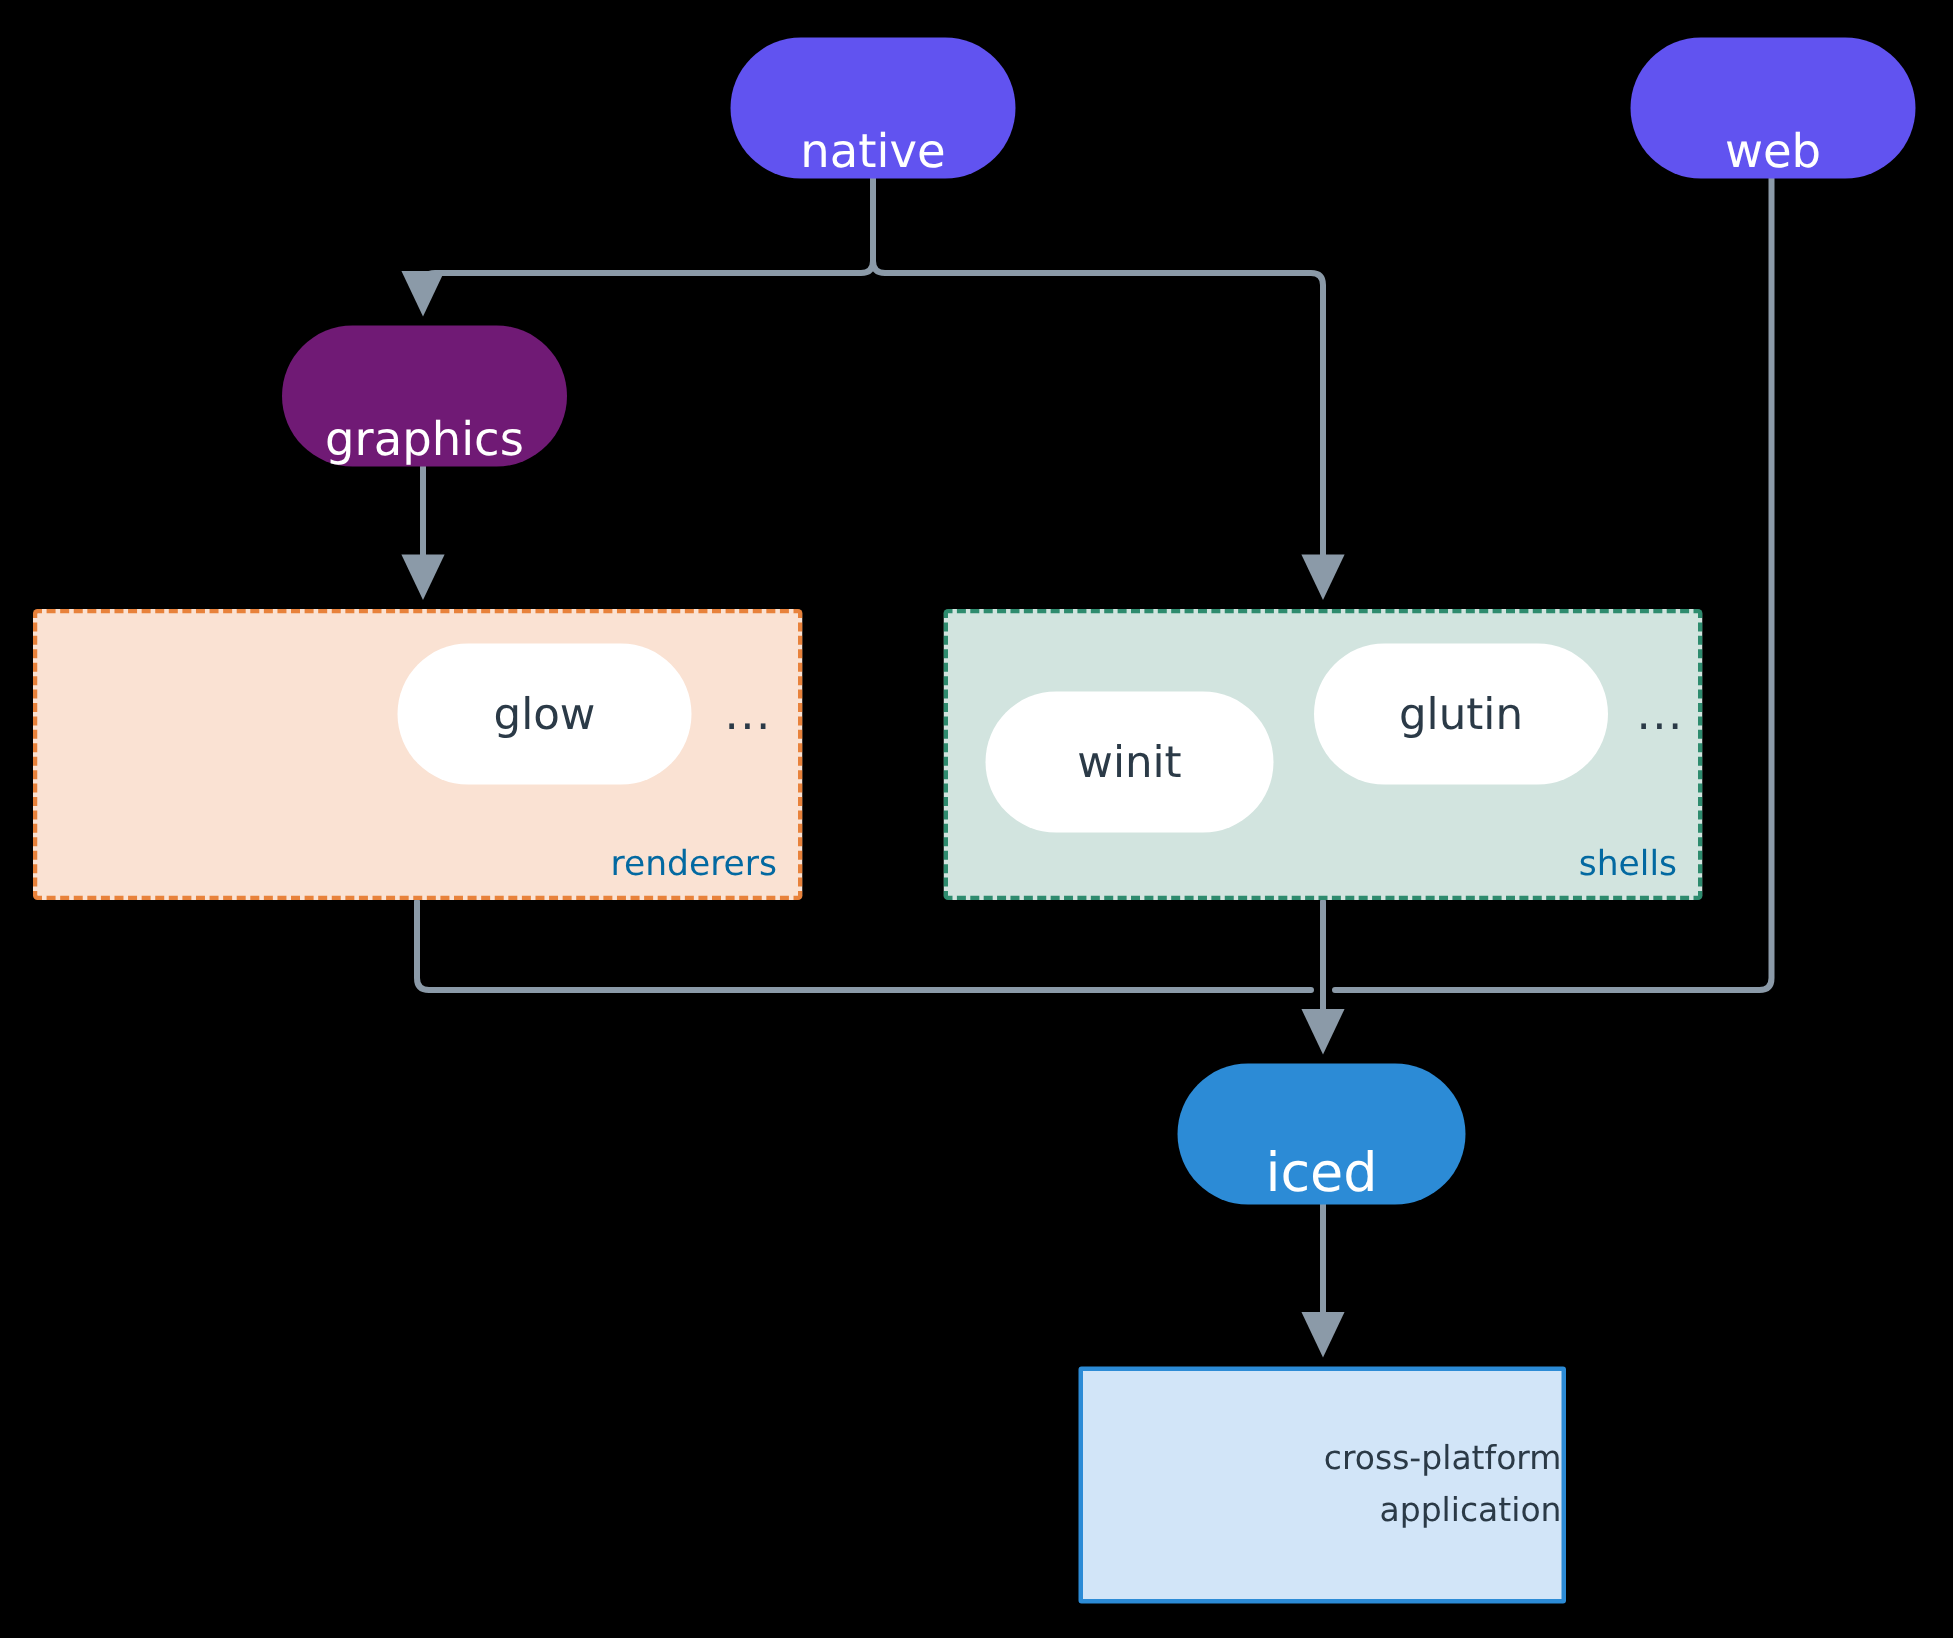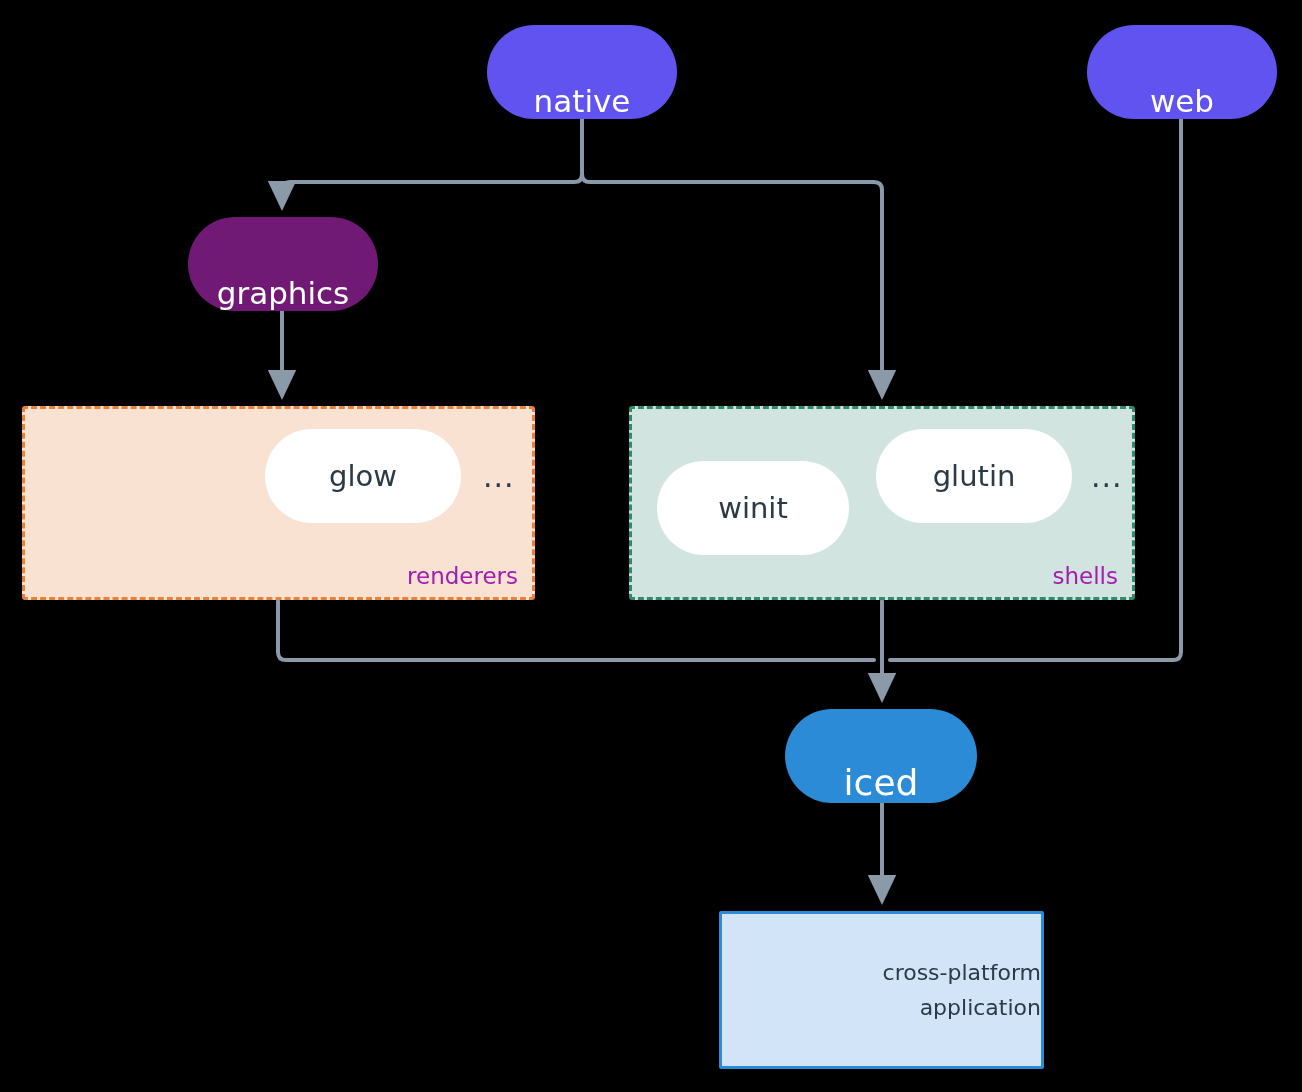--- a/index.html
+++ b/index.html
@@ -97,21 +97,21 @@
     width: 506px; height: 194px;
     background: #D2E4DF;
     border: 3px dashed #2E8B6E;
     border-radius: 3px;
   }
   .group-label {
     position: absolute;
     right: 14px;
     bottom: 8px;
     font-size: 23px;
-    color: #a21caf;
+    color: #0369a1;
   }
   .leaf {
     position: absolute;
     display: flex;
     align-items: center;
     justify-content: center;
     background: #FFFFFF;
     border-radius: 999px;
     color: #2B3A47;
     font-size: 29px;

